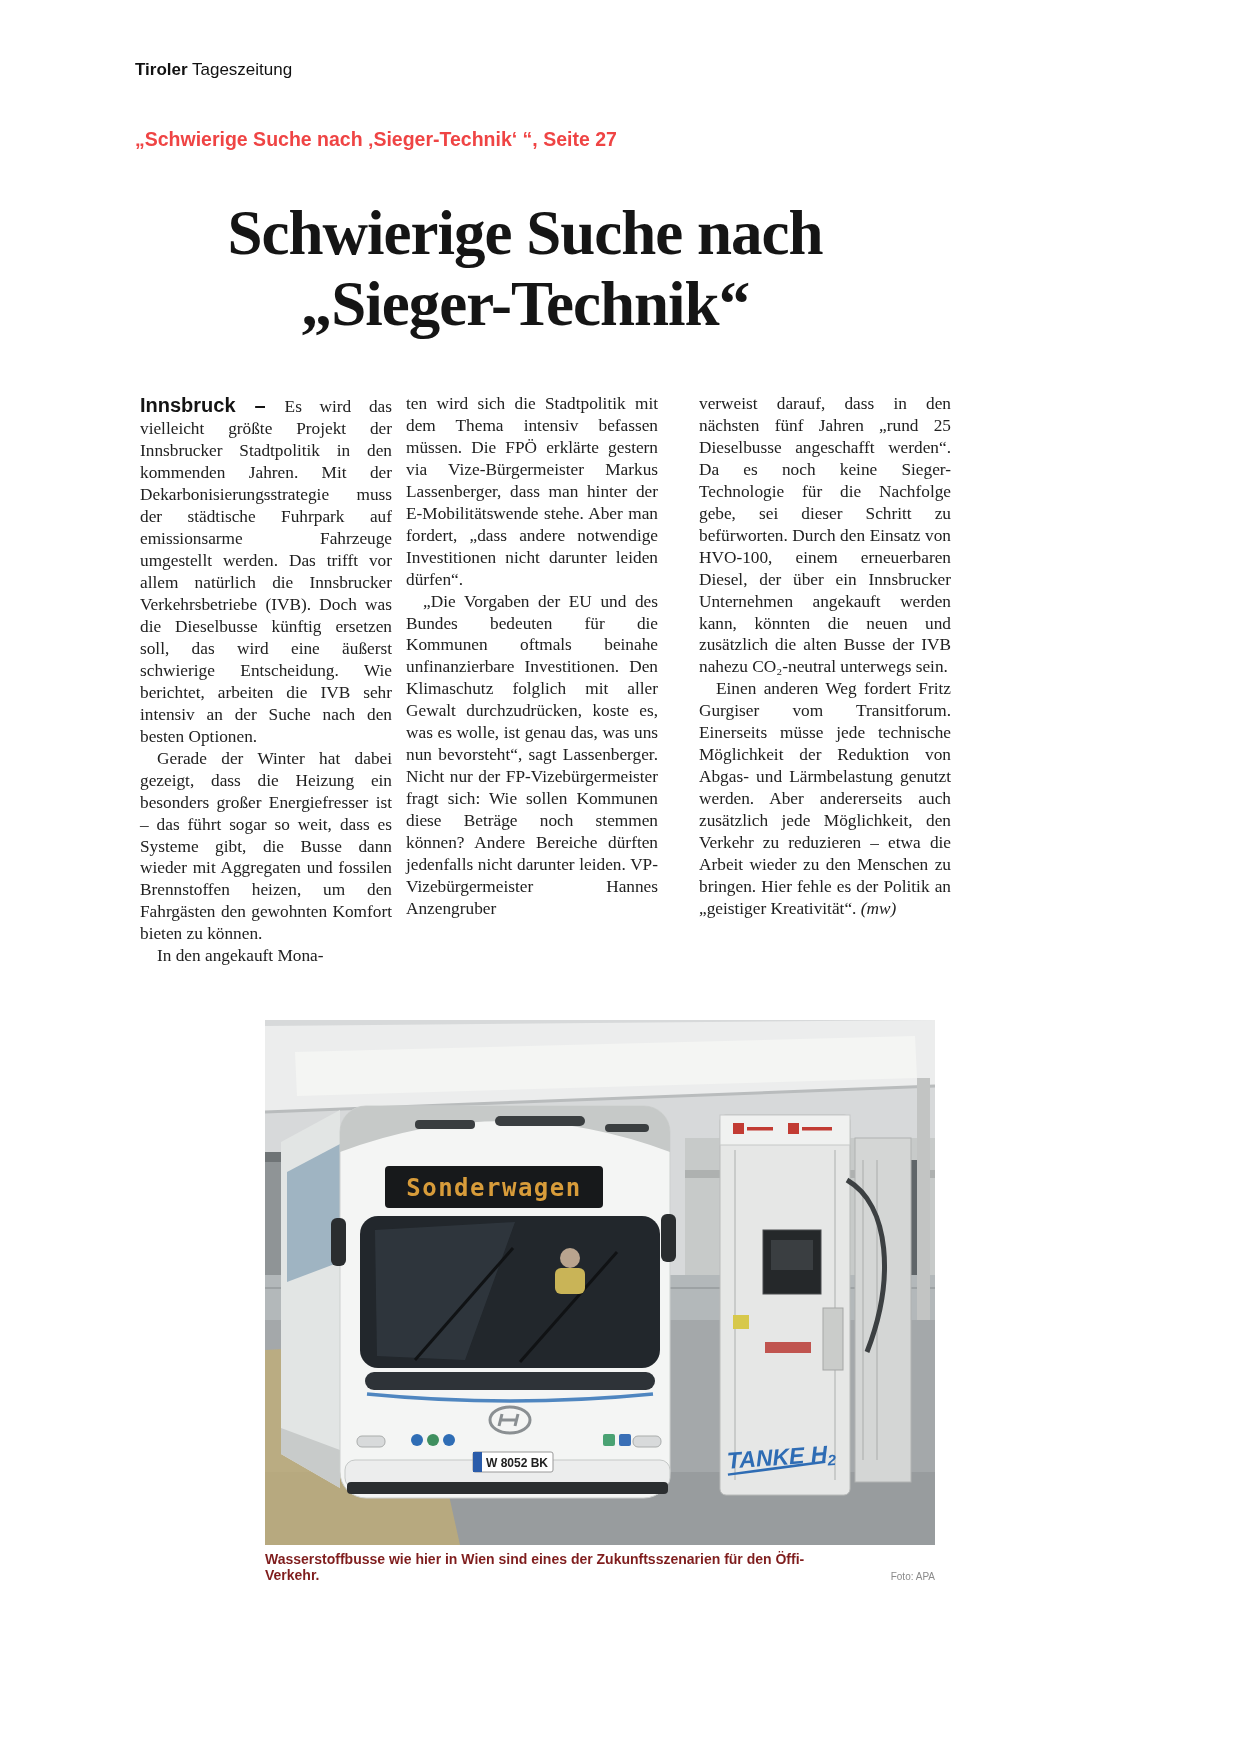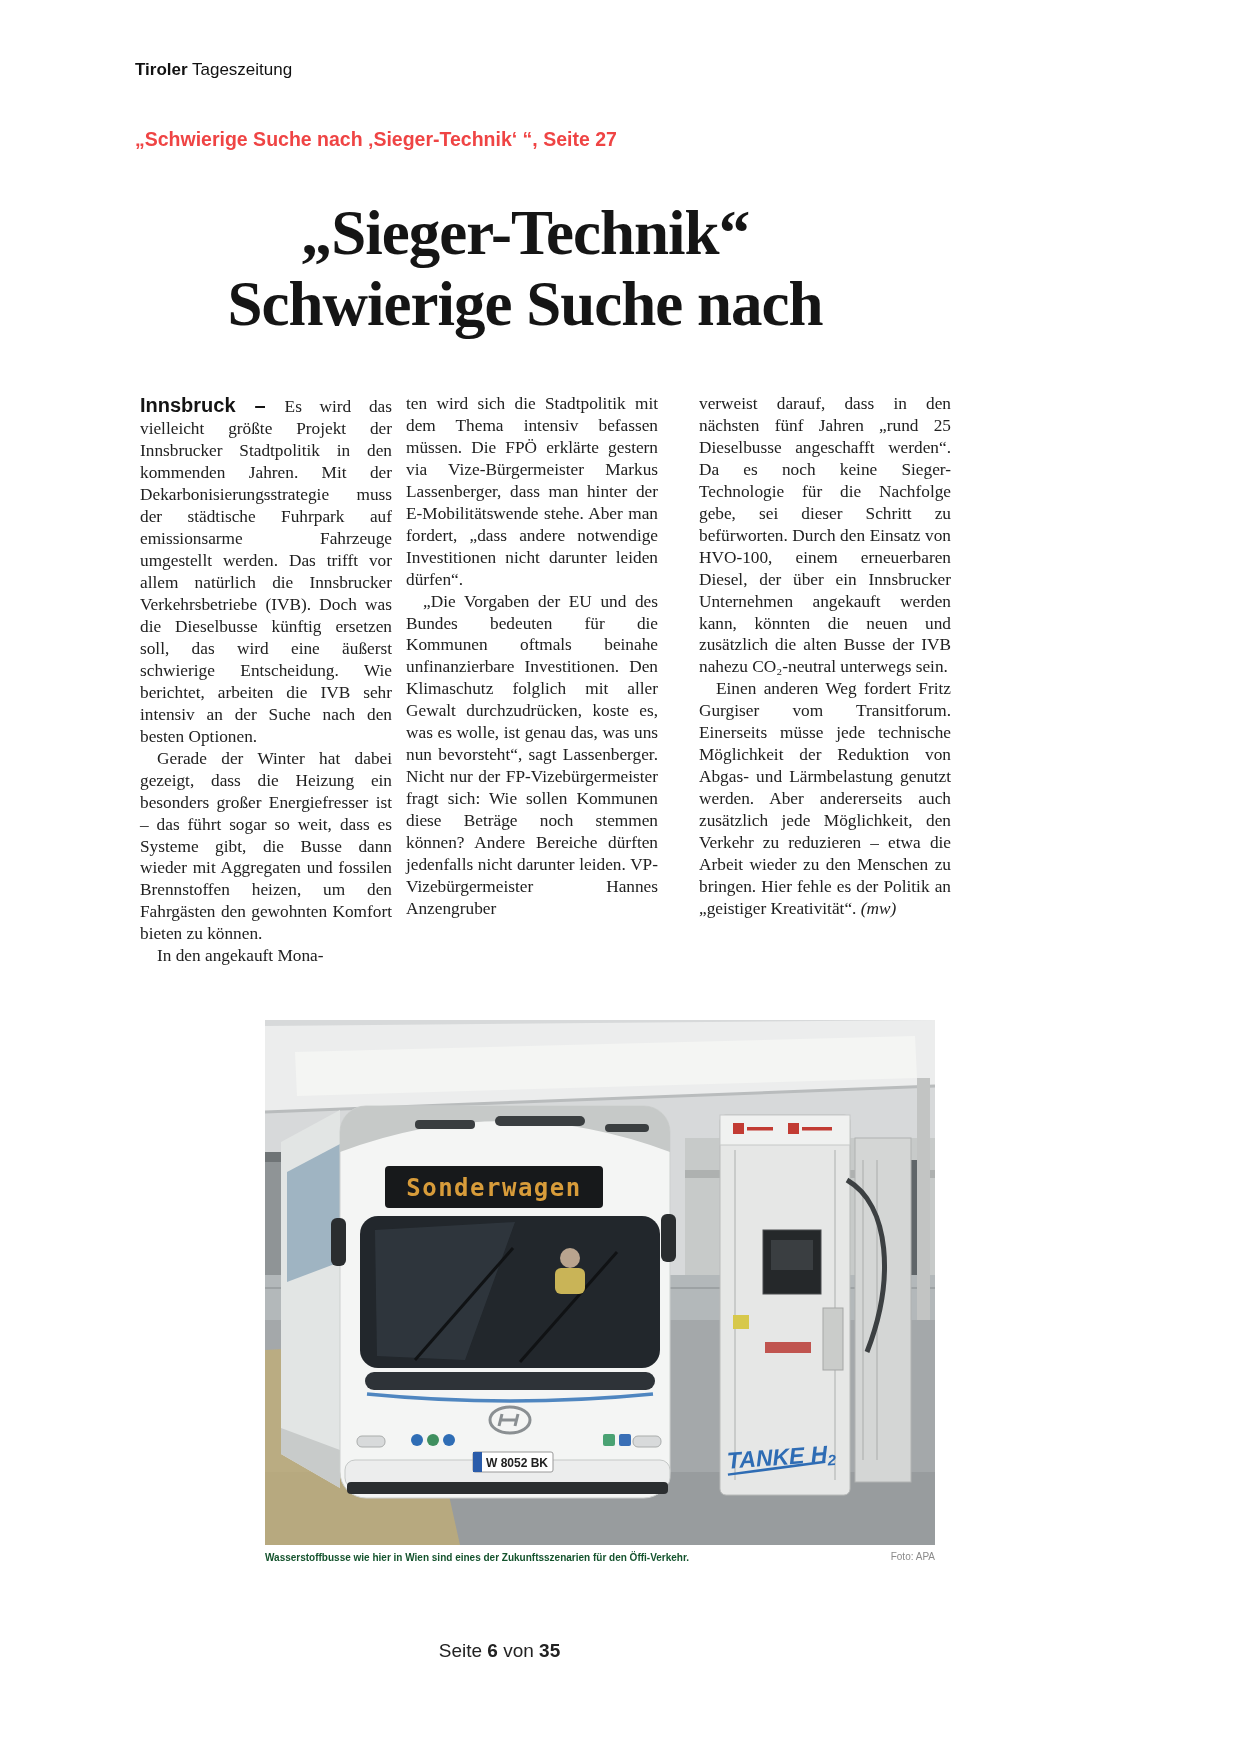--- a/index.html
+++ b/index.html
@@ -15,40 +15,40 @@
        font-family:"Liberation Serif","DejaVu Serif",serif;font-size:17.3px;
        line-height:1.27;text-align:justify;color:#212121;}
   .col p{margin:0;}
   .col p.indent{text-indent:17px;}
   .lead-loc{font-family:"Liberation Sans",sans-serif;font-weight:bold;font-size:20px;color:#141414;}
   .byline{font-style:italic;}
   .c1{left:140px;} .c2{left:406px;} .c3{left:670px;margin-left:29px;}
   .photo{position:absolute;left:265px;top:1020px;width:670px;height:525px;display:block;}
   .caption-row{position:absolute;left:265px;top:1551px;width:670px;display:flex;
                justify-content:space-between;align-items:flex-end;}
-  .caption{font-size:10px;font-weight:bold;color:#14532d;max-width:540px;}
+  .caption{font-size:14px;font-weight:bold;color:#7f1d1d;max-width:540px;}
   .credit{font-size:10px;color:#8a8a8a;padding-bottom:1px;}
   .footer{position:absolute;left:0;top:1640px;width:100%;text-align:center;font-size:19px;color:#222;}
   .footer b{font-weight:bold;}
   .sep{white-space:pre;}
 </style>
 </head>
 <body>
 
 <div class="page">
 
   <div class="masthead">
     <b>Tiroler</b><span> Tageszeitung</span>
   </div>
 
   <div class="refline">„Schwierige Suche nach ‚Sieger-Technik‘ “, Seite 27</div>
 
   <div class="headline">
+    <div>Schwierige Suche nach</div>
     <div>„Sieger-Technik“</div>
-    <div>Schwierige Suche nach</div>
   </div>
 
   <div class="col c1">
     <p><span class="lead-loc">Innsbruck – </span><span>Es wird das vielleicht größte Projekt der Innsbrucker Stadtpolitik in den kommenden Jahren. Mit der Dekarbonisierungsstrategie muss der städtische Fuhrpark auf emissionsarme Fahrzeuge umgestellt werden. Das trifft vor allem natürlich die Innsbrucker Verkehrsbetriebe (IVB). Doch was die Dieselbusse künftig ersetzen soll, das wird eine äußerst schwierige Entscheidung. Wie berichtet, arbeiten die IVB sehr intensiv an der Suche nach den besten Optionen.</span></p>
     <p class="indent">Gerade der Winter hat dabei gezeigt, dass die Heizung ein besonders großer Energiefresser ist – das führt sogar so weit, dass es Systeme gibt, die Busse dann wieder mit Aggregaten und fossilen Brennstoffen heizen, um den Fahrgästen den gewohnten Komfort bieten zu können.</p>
     <p class="indent">In den angekauft Mona-</p>
   </div>
 
   <div class="col c2">
     <p>ten wird sich die Stadtpolitik mit dem Thema intensiv befassen müssen. Die FPÖ erklärte gestern via Vize-Bürgermeister Markus Lassenberger, dass man hinter der E-Mobilitätswende stehe. Aber man fordert, „dass andere notwendige Investitionen nicht darunter leiden dürfen“.</p>
@@ -158,17 +158,14 @@
       <rect x="92" y="416" width="28" height="11" rx="5" fill="#d8dadb" stroke="#aaadac"></rect>
       <rect x="368" y="416" width="28" height="11" rx="5" fill="#d8dadb" stroke="#aaadac"></rect>
     </g>
   </svg>
 
   <div class="caption-row">
     <div class="caption">Wasserstoffbusse wie hier in Wien sind eines der Zukunftsszenarien für den Öffi-Verkehr.</div>
     <div class="credit">Foto: APA</div>
   </div>
 
-  <div class="footer">
-    <span class="sep">Seite </span><b>6</b><span class="sep"> von </span><b>35</b>
-  </div>
 
 </div>
 
 </body></html>

